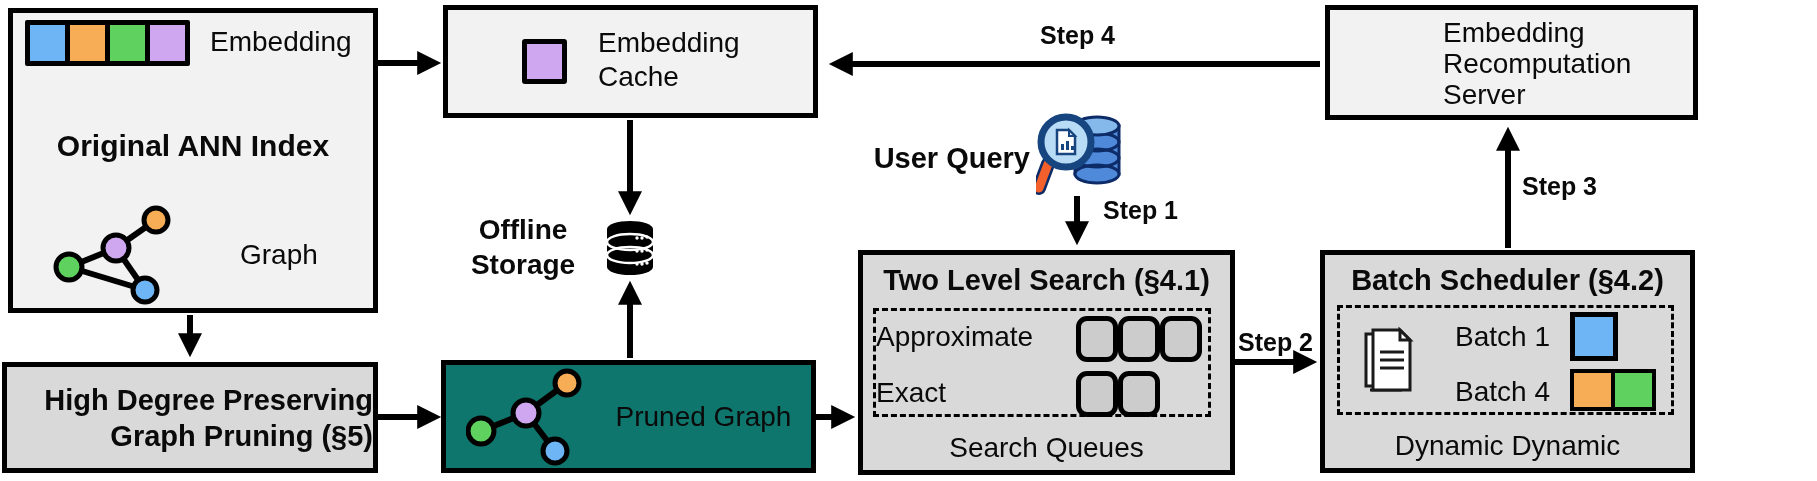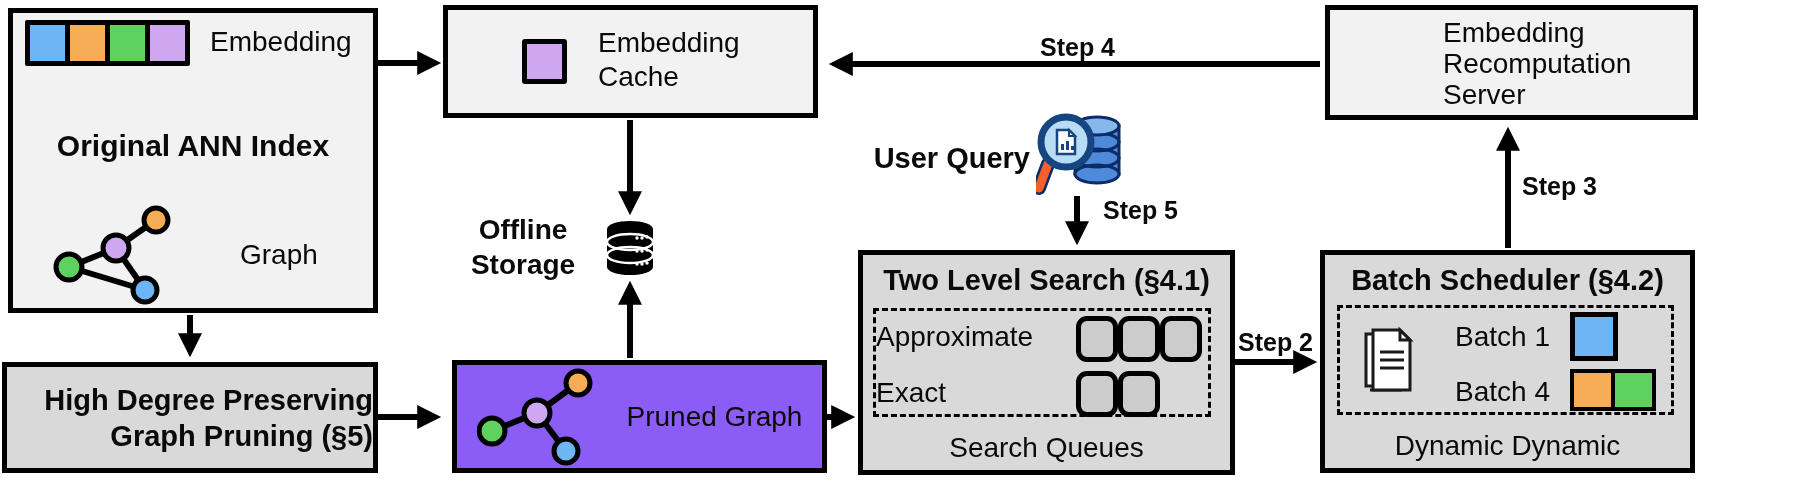--- a/index.html
+++ b/index.html
@@ -55,24 +55,24 @@
     <line x1="376" y1="417" x2="422" y2="417" stroke="#000" stroke-width="6" marker-end="url(#ah)"></line>
     <line x1="630" y1="120" x2="630" y2="196" stroke="#000" stroke-width="6" marker-end="url(#ah)"></line>
     <line x1="630" y1="358" x2="630" y2="300" stroke="#000" stroke-width="6" marker-end="url(#ah)"></line>
     <line x1="816" y1="417" x2="836" y2="417" stroke="#000" stroke-width="6" marker-end="url(#ah)"></line>
     <line x1="1077" y1="196" x2="1077" y2="226" stroke="#000" stroke-width="6" marker-end="url(#ah)"></line>
     <line x1="1235" y1="362" x2="1298" y2="362" stroke="#000" stroke-width="6" marker-end="url(#ah)"></line>
     <line x1="1508" y1="248" x2="1508" y2="146" stroke="#000" stroke-width="6" marker-end="url(#ah)"></line>
     <line x1="1320" y1="64" x2="848" y2="64" stroke="#000" stroke-width="6" marker-end="url(#ah)"></line>
   </svg>
 
-  <div class="steplbl" style="left:1103px;top:196px;">Step 5</div>
+  <div class="steplbl" style="left:1103px;top:196px;">Step 1</div>
   <div class="steplbl" style="left:1238px;top:328px;">Step 2</div>
   <div class="steplbl" style="left:1522px;top:172px;">Step 3</div>
-  <div class="steplbl" style="left:1040px;top:21px;margin-top:12px;">Step 4</div>
+  <div class="steplbl" style="left:1040px;top:21px;">Step 4</div>
 
   <div class="box" style="left: 8px; top: 8px; width: 370px; height: 305px; background-color: rgb(242, 242, 242);">
     <div class="strip" style="left:12px;top:7px;">
       <div class="sq" style="background-color: rgb(110, 181, 245);"></div>
       <div class="sq" style="background-color: rgb(246, 173, 85);"></div>
       <div class="sq" style="background-color: rgb(95, 209, 94);"></div>
       <div class="sq" style="background-color: rgb(206, 167, 240);"></div>
     </div>
     <div class="lbl" style="left:197px;top:13px;font-size:28px;">Embedding</div>
     <div class="lbl bold" style="left:0;top:116px;width:100%;text-align:center;font-size:30px;">Original ANN Index</div>
@@ -124,21 +124,21 @@
         <circle cx="33" cy="32" r="1.7"></circle>
           <circle cx="38" cy="32" r="1.7"></circle>
           <circle cx="43" cy="31" r="1.7"></circle>
         <circle cx="33" cy="45" r="1.7"></circle>
           <circle cx="38" cy="45" r="1.7"></circle>
           <circle cx="43" cy="44" r="1.7"></circle>
       </g>
     </svg>
   </div>
 
-  <div class="box" style="left: 452px; top: 360px; width: 375px; height: 113px; background-color: #8b5cf6;">
+  <div class="box" style="left: 441px; top: 360px; width: 375px; height: 113px; background-color: #0f766e;">
     <svg class="abs" style="left:20px;top:3px;" width="130" height="100" viewBox="0 0 130 100">
       <g stroke="#000" stroke-width="6">
         <line x1="60" y1="45" x2="101" y2="15"></line>
         <line x1="60" y1="45" x2="15" y2="63"></line>
         <line x1="60" y1="45" x2="89" y2="83"></line>
       </g>
       <g stroke="#000" stroke-width="5">
         <circle cx="101" cy="15" r="12" fill="#f6ad55"></circle>
         <circle cx="60" cy="45" r="13" fill="#cea7f0"></circle>
         <circle cx="15" cy="63" r="13" fill="#5fd15e"></circle>

